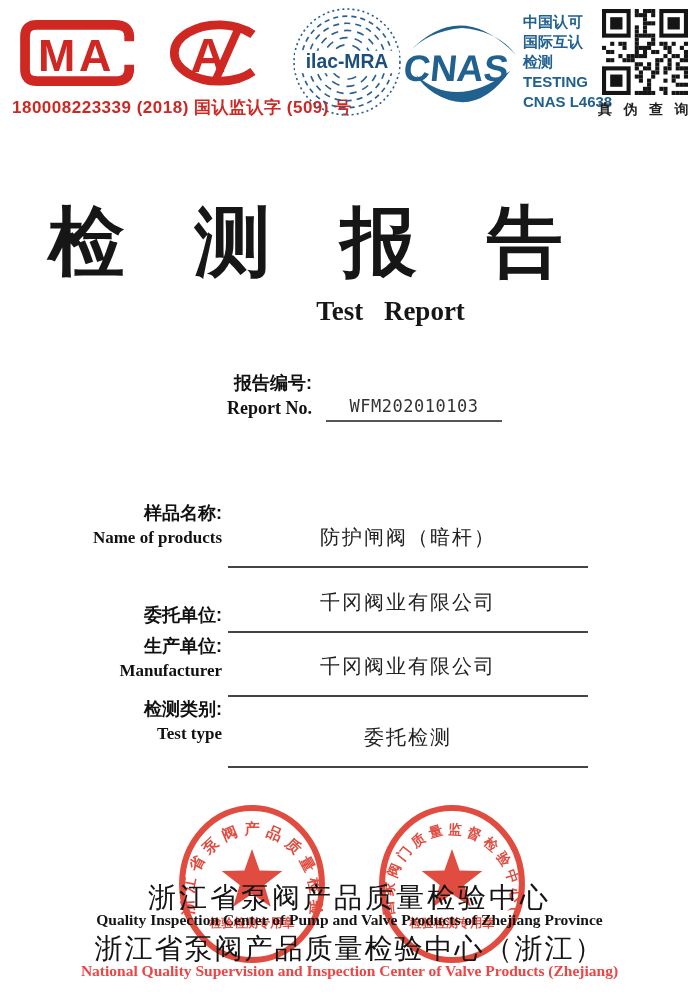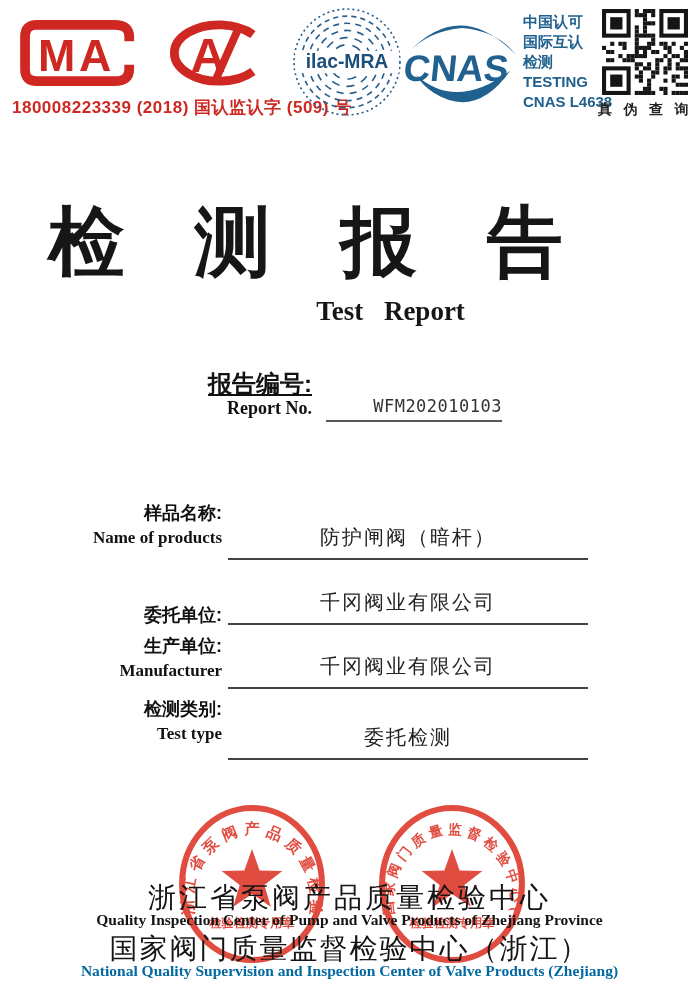--- a/index.html
+++ b/index.html
@@ -23,42 +23,42 @@
   .qr-caption{margin-top:2px;font-size:14px;font-weight:bold;letter-spacing:4px;
     font-family:"Liberation Serif",serif;color:#222;white-space:nowrap;}
   
   .title-zh{position:absolute;left:0;top:192px;width:613px;text-align:center;
     font-size:76px;font-weight:bold;word-spacing:0.62em;letter-spacing:2px;
     font-family:"Liberation Serif",serif;color:#161616;}
   .title-en{position:absolute;left:0;top:296px;width:699px;text-align:center;
     font-size:27px;font-weight:bold;word-spacing:14px;color:#161616;margin-left:41px;}
   
   .repno-label{position:absolute;left:0;top:371px;width:312px;text-align:right;}
-  .repno-label .zh{font-family:"Liberation Sans",sans-serif;font-weight:bold;font-size:24px;line-height:25px;text-decoration:underline;}
+  .repno-label .zh{font-family:"Liberation Sans",sans-serif;font-weight:bold;font-size:18px;line-height:25px;}
   .repno-label .en{font-family:"Liberation Serif",serif;font-weight:bold;font-size:18px;line-height:25px;}
   .repno-value{position:absolute;left:326px;top:396px;width:176px;
-    border-bottom:2px solid #555;text-align:right;font-size:17px;
+    border-bottom:2px solid #555;text-align:center;font-size:17px;
     font-family:"DejaVu Sans Mono",monospace;letter-spacing:0.5px;
     padding-bottom:4px;color:#333;}
   
   .field-label{position:absolute;left:0;width:222px;text-align:right;}
   .field-label .zh{font-family:"Liberation Sans",sans-serif;font-weight:bold;font-size:18px;line-height:26px;}
   .field-label .en{font-family:"Liberation Serif",serif;font-weight:bold;font-size:17px;line-height:24px;}
   .field-value{position:absolute;left:228px;width:360px;border-bottom:2px solid #444;
-    text-align:center;font-size:20px;letter-spacing:2px;padding-bottom:7px;color:#222;}
+    text-align:center;font-size:20px;letter-spacing:2px;padding-bottom:15px;color:#222;}
   
   .stamp{position:absolute;width:152px;height:166px;opacity:0.88;z-index:1;}
   .stamp-left{left:176px;top:801px;}
   .stamp-right{left:376px;top:801px;}
   
   .footer-line{position:absolute;left:0;width:699px;text-align:center;z-index:2;}
   .f-zh1{top:879px;font-size:28px;letter-spacing:3px;color:#141414;}
   .f-en1{top:911px;font-size:15.5px;font-weight:bold;color:#141414;}
   .f-zh2{top:930px;font-size:28px;letter-spacing:2px;color:#141414;}
-  .f-en2{top:962px;font-size:15.5px;font-weight:bold;color:#0369a1;}
+  .f-en2{top:962px;font-size:15.5px;font-weight:bold;color:#ef4444;}
 </style>
 </head>
 <body>
 
 <div class="page">
 
   <div class="hdr">
 
     <div class="cma-block">
       <svg width="140" height="74" viewBox="0 0 135 76">
@@ -287,16 +287,16 @@
     <ellipse cx="100" cy="108" rx="92" ry="100" fill="none" stroke="#dc3426" stroke-width="8"></ellipse>
     <polygon points="100,62 110,90.2 139.9,91 116.2,109.3 124.7,138 100,121 75.3,138 83.8,109.3 60.1,91 90,90.2" fill="#dc3426"></polygon>
     <text font-size="18" font-weight="bold" fill="#dc3426" font-family="Liberation Serif, serif">
       <textPath href="#arcR" startOffset="2" textLength="352">国家阀门质量监督检验中心(浙江)</textPath>
     </text>
     <text x="100" y="165" text-anchor="middle" font-size="16" font-weight="bold" fill="#dc3426" font-family="Liberation Serif, serif">检验检测专用章</text>
   </svg>
 
   <div class="footer-line f-zh1">浙江省泵阀产品质量检验中心</div>
   <div class="footer-line f-en1">Quality Inspection Center of Pump and Valve Products of Zhejiang Province</div>
-  <div class="footer-line f-zh2">国家阀门质量监督检验中心（浙江）</div>
+  <div class="footer-line f-zh2">浙江省泵阀产品质量检验中心（浙江）</div>
   <div class="footer-line f-en2">National Quality Supervision and Inspection Center of Valve Products (Zhejiang)</div>
 
 </div>
 
 </body></html>

